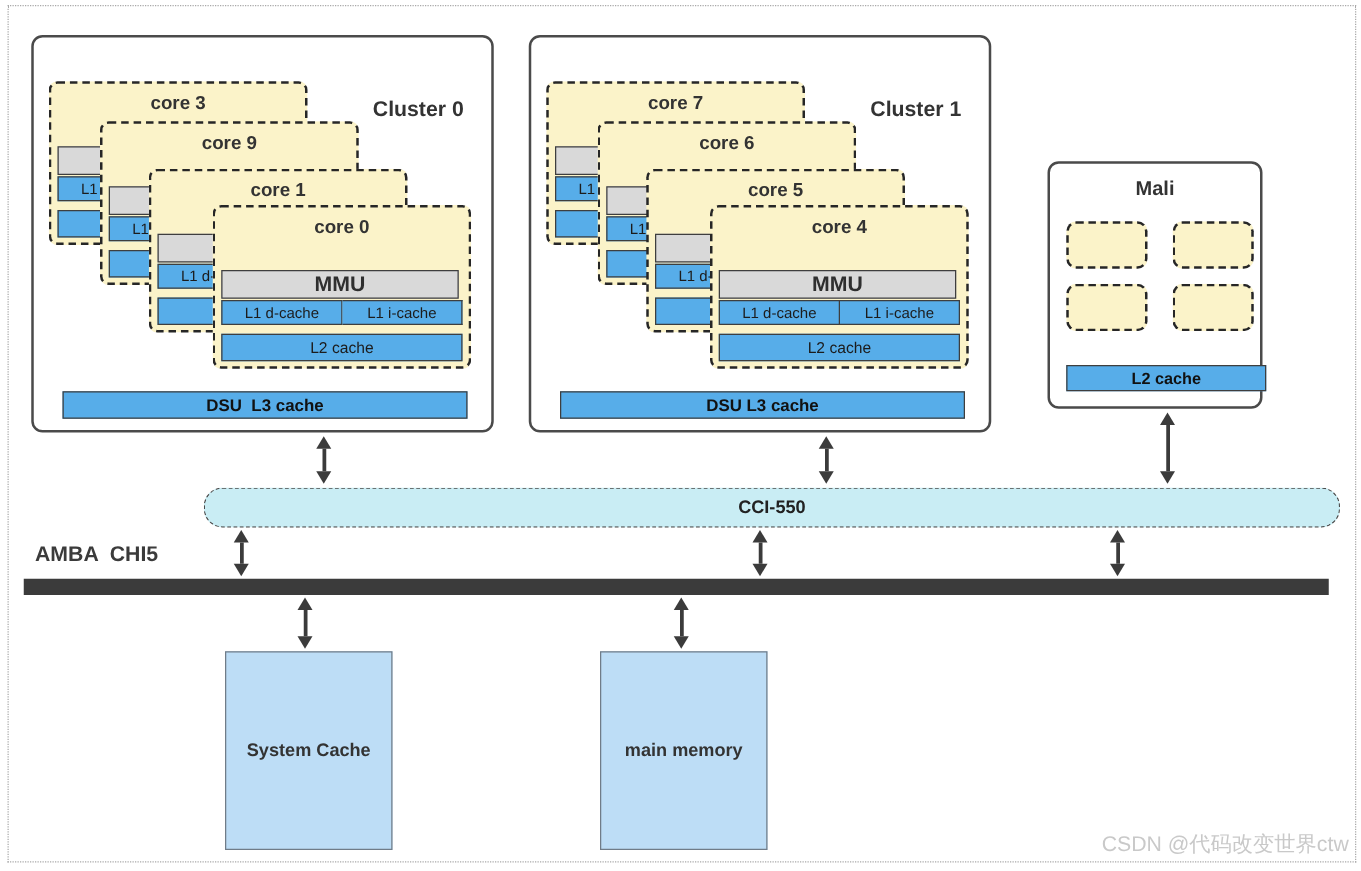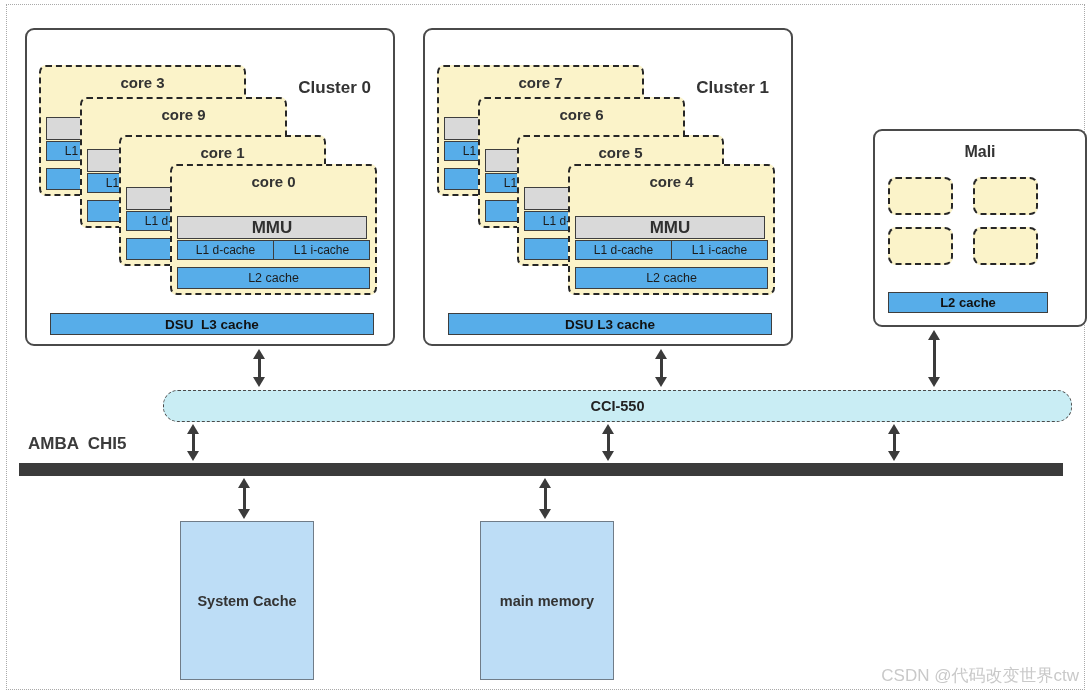--- a/index.html
+++ b/index.html
@@ -35,21 +35,21 @@
   .l1cell + .l1cell{border-left:none;}
   .l2box{position:absolute;left:5px;top:101px;width:193px;height:22px;background:#57ADE9;
     border:1.5px solid #3e3e3e;box-sizing:border-box;display:flex;align-items:center;
     justify-content:center;font-size:12.5px;color:#1c1c1c;}
 
   .dsu-bar{position:absolute;left:23px;top:283px;width:324px;height:22px;background:#57ADE9;
     border:1.5px solid #3e3e3e;box-sizing:border-box;display:flex;align-items:center;
     justify-content:center;font-weight:bold;font-size:13.5px;color:#111;white-space:pre;z-index:5;}
 
   
-  .mali{left:873px;top:129px;width:214px;height:198px;}
+  .mali{left:838px;top:129px;width:172px;height:198px;}
   .mali-title{position:absolute;top:12px;left:0;right:0;text-align:center;
     font-weight:bold;font-size:16px;color:#333;}
   .mali-core{position:absolute;width:65px;height:38px;background:#FBF3C9;
     border:2px dashed #262626;border-radius:8px;box-sizing:border-box;}
   .mc-1{left:13px;top:46px;}  .mc-2{left:98px;top:46px;}
   .mc-3{left:13px;top:96px;}  .mc-4{left:98px;top:96px;}
   .mali-l2{position:absolute;left:13px;top:161px;width:160px;height:21px;background:#57ADE9;
     border:1.5px solid #3e3e3e;box-sizing:border-box;display:flex;align-items:center;
     justify-content:center;font-weight:bold;font-size:13px;color:#111;}
 

